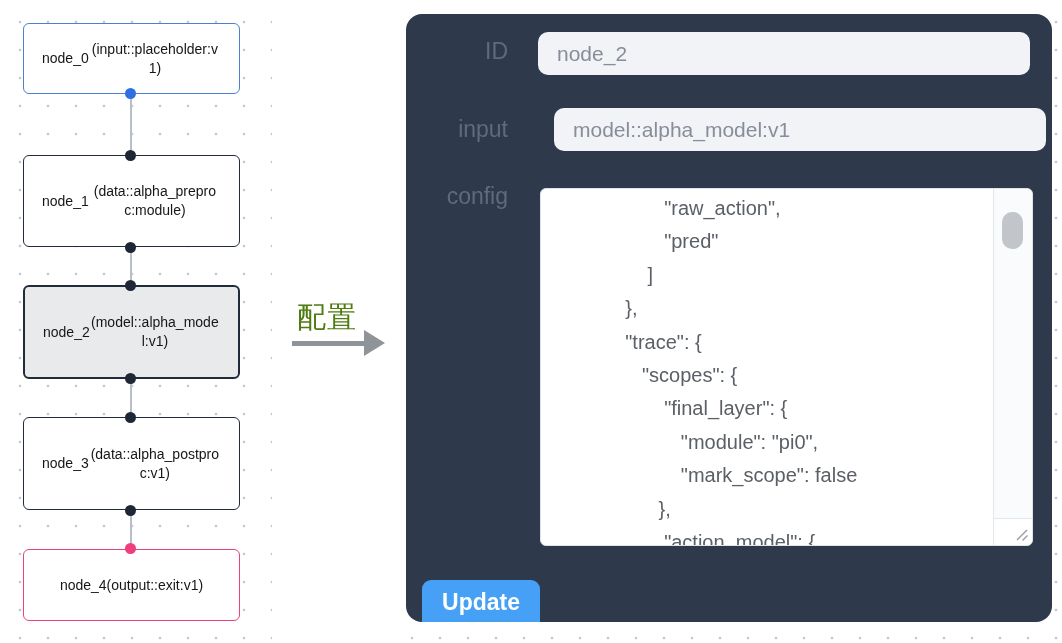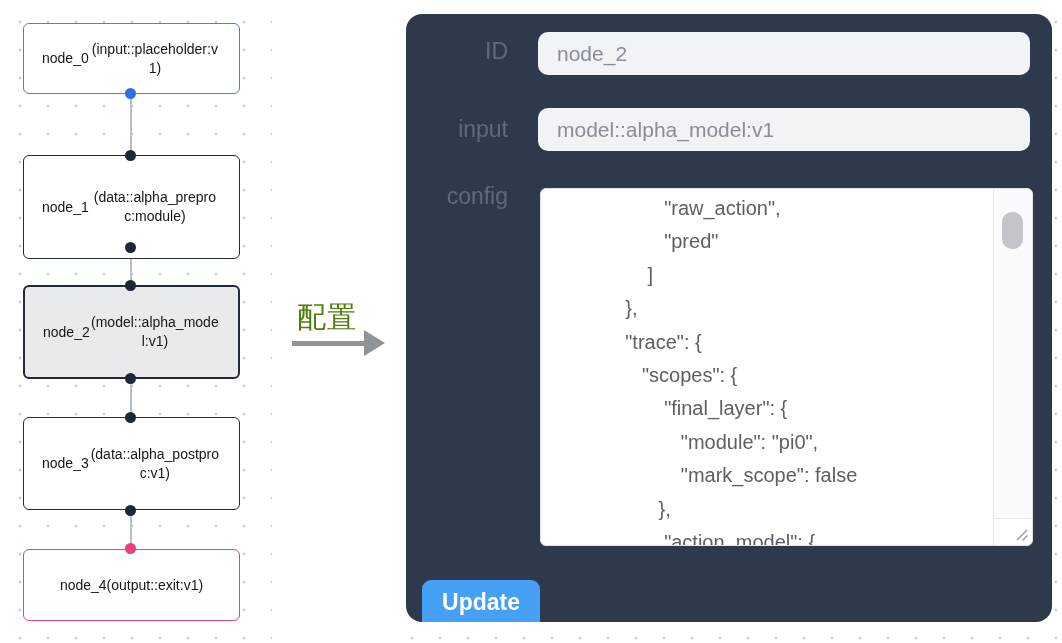--- a/index.html
+++ b/index.html
@@ -77,21 +77,21 @@
 
   <div class="edge" style="top:94px;height:61px;"></div>
   <div class="edge" style="top:247px;height:38px;"></div>
   <div class="edge" style="top:379px;height:38px;"></div>
   <div class="edge" style="top:510px;height:39px;"></div>
 
   <div class="node node-input" style="top:23px;height:71px;">
     <div>node_0</div>
     <div class="ntype">(input::placeholder:v1)</div>
   </div>
-  <div class="node" style="top:155px;height:104px;">
+  <div class="node" style="top:155px;height:92px;">
     <div>node_1</div>
     <div class="ntype">(data::alpha_preproc:module)</div>
   </div>
   <div class="node node-selected" style="top:285px;height:94px;">
     <div>node_2</div>
     <div class="ntype">(model::alpha_model:v1)</div>
   </div>
   <div class="node" style="top:417px;height:93px;">
     <div>node_3</div>
     <div class="ntype">(data::alpha_postproc:v1)</div>
@@ -115,21 +115,21 @@
     <div class="shaft"></div>
     <div class="head"></div>
   </div>
 
   <div class="panel">
 
     <div class="plabel" style="top:24px;">ID</div>
     <input class="pinput" style="top: 18px;" value="node_2">
 
     <div class="plabel" style="top:102px;">input</div>
-    <input class="pinput" style="top: 94px;" value="model::alpha_model:v1">
+    <input class="pinput" style="top: 94px; margin-left: 16px;" value="model::alpha_model:v1">
 
     <div class="plabel" style="top:169px;">config</div>
 
     <div class="ta-wrap">
       <div class="ta-text">                    "raw_action",
                     "pred"
                  ]
              },
              "trace": {
                 "scopes": {

